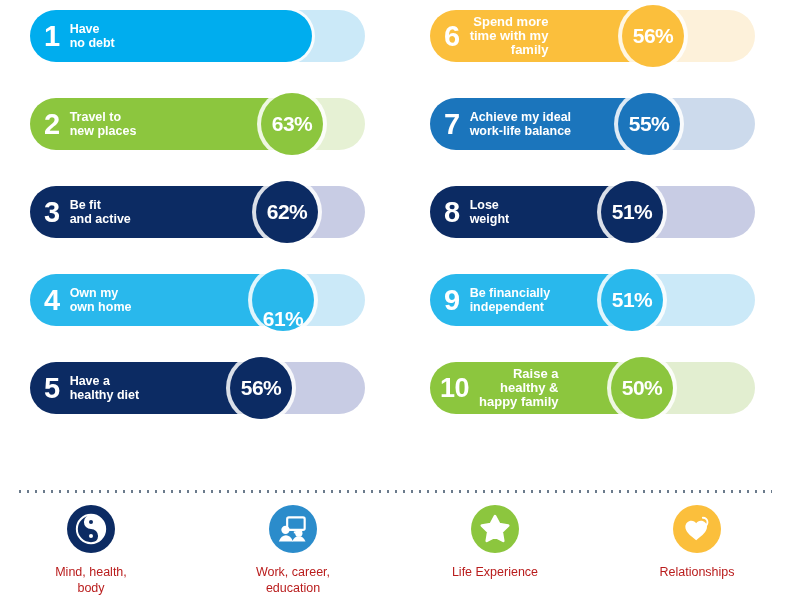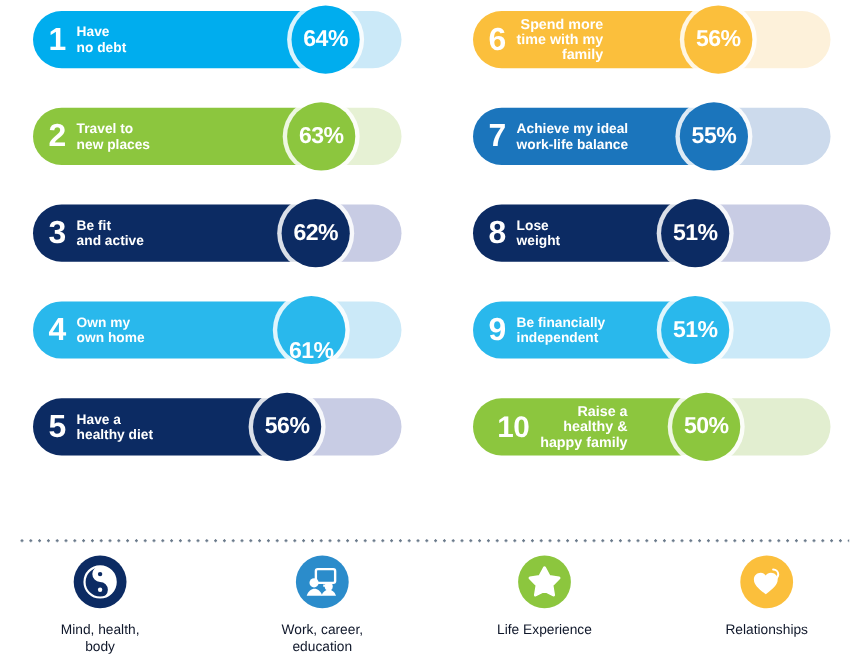--- a/index.html
+++ b/index.html
@@ -27,21 +27,21 @@
   }
   .rank{
     color:#ffffff;
     font-size:29px;
     font-weight:bold;
     line-height:1;
     margin-left:14px;
     letter-spacing:-0.5px;
     flex:0 0 auto;
   }
-  .rank.wide{font-size:27px;margin-left:22px;}
+  .rank.wide{font-size:27px;margin-left:10px;}
   .goal-label{
     color:#ffffff;
     font-size:12.5px;
     font-weight:bold;
     line-height:1.16;
     margin-left:10px;
     white-space:pre-line;
     flex:0 0 auto;
   }
   .goal-label.tight{font-size:13px;line-height:1.1;text-align:right;}
@@ -73,40 +73,37 @@
   }
   .legend-item{
     width:150px;display:flex;flex-direction:column;align-items:center;
   }
   .legend-icon{
     width:48px;height:48px;border-radius:50%;
     display:flex;align-items:center;justify-content:center;
   }
   .legend-text{
     margin-top:11px;text-align:center;
-    font-size:12.5px;color:#0f172a;line-height:1.28;
+    font-size:12.5px;color:#b91c1c;line-height:1.28;
     white-space:pre-line;
   }
 </style>
 </head>
 <body>
 
 <div id="board">
 
   <div id="goal-layer">
       <div class="goal-row" style="left: 30px; top: 10px; width: 335px;">
         <div class="track" style="background: rgb(203, 233, 248);"></div>
         <div class="fill" style="width: 282px; background: rgb(0, 173, 238);">
           <div class="rank">1</div>
           <div class="goal-label">Have
 no debt</div>
         </div>
-        <div class="bubble" style="background: rgb(0, 173, 238); left: 235px;">
-          <span>64%</span>
-        </div>
       </div>
       <div class="goal-row" style="left: 30px; top: 98px; width: 335px;">
         <div class="track" style="background: rgb(230, 241, 212);"></div>
         <div class="fill" style="width: 278px; background: rgb(140, 198, 62);">
           <div class="rank">2</div>
           <div class="goal-label">Travel to
 new places</div>
         </div>
         <div class="bubble" style="background: rgb(140, 198, 62); left: 231px;">
           <span>63%</span>

